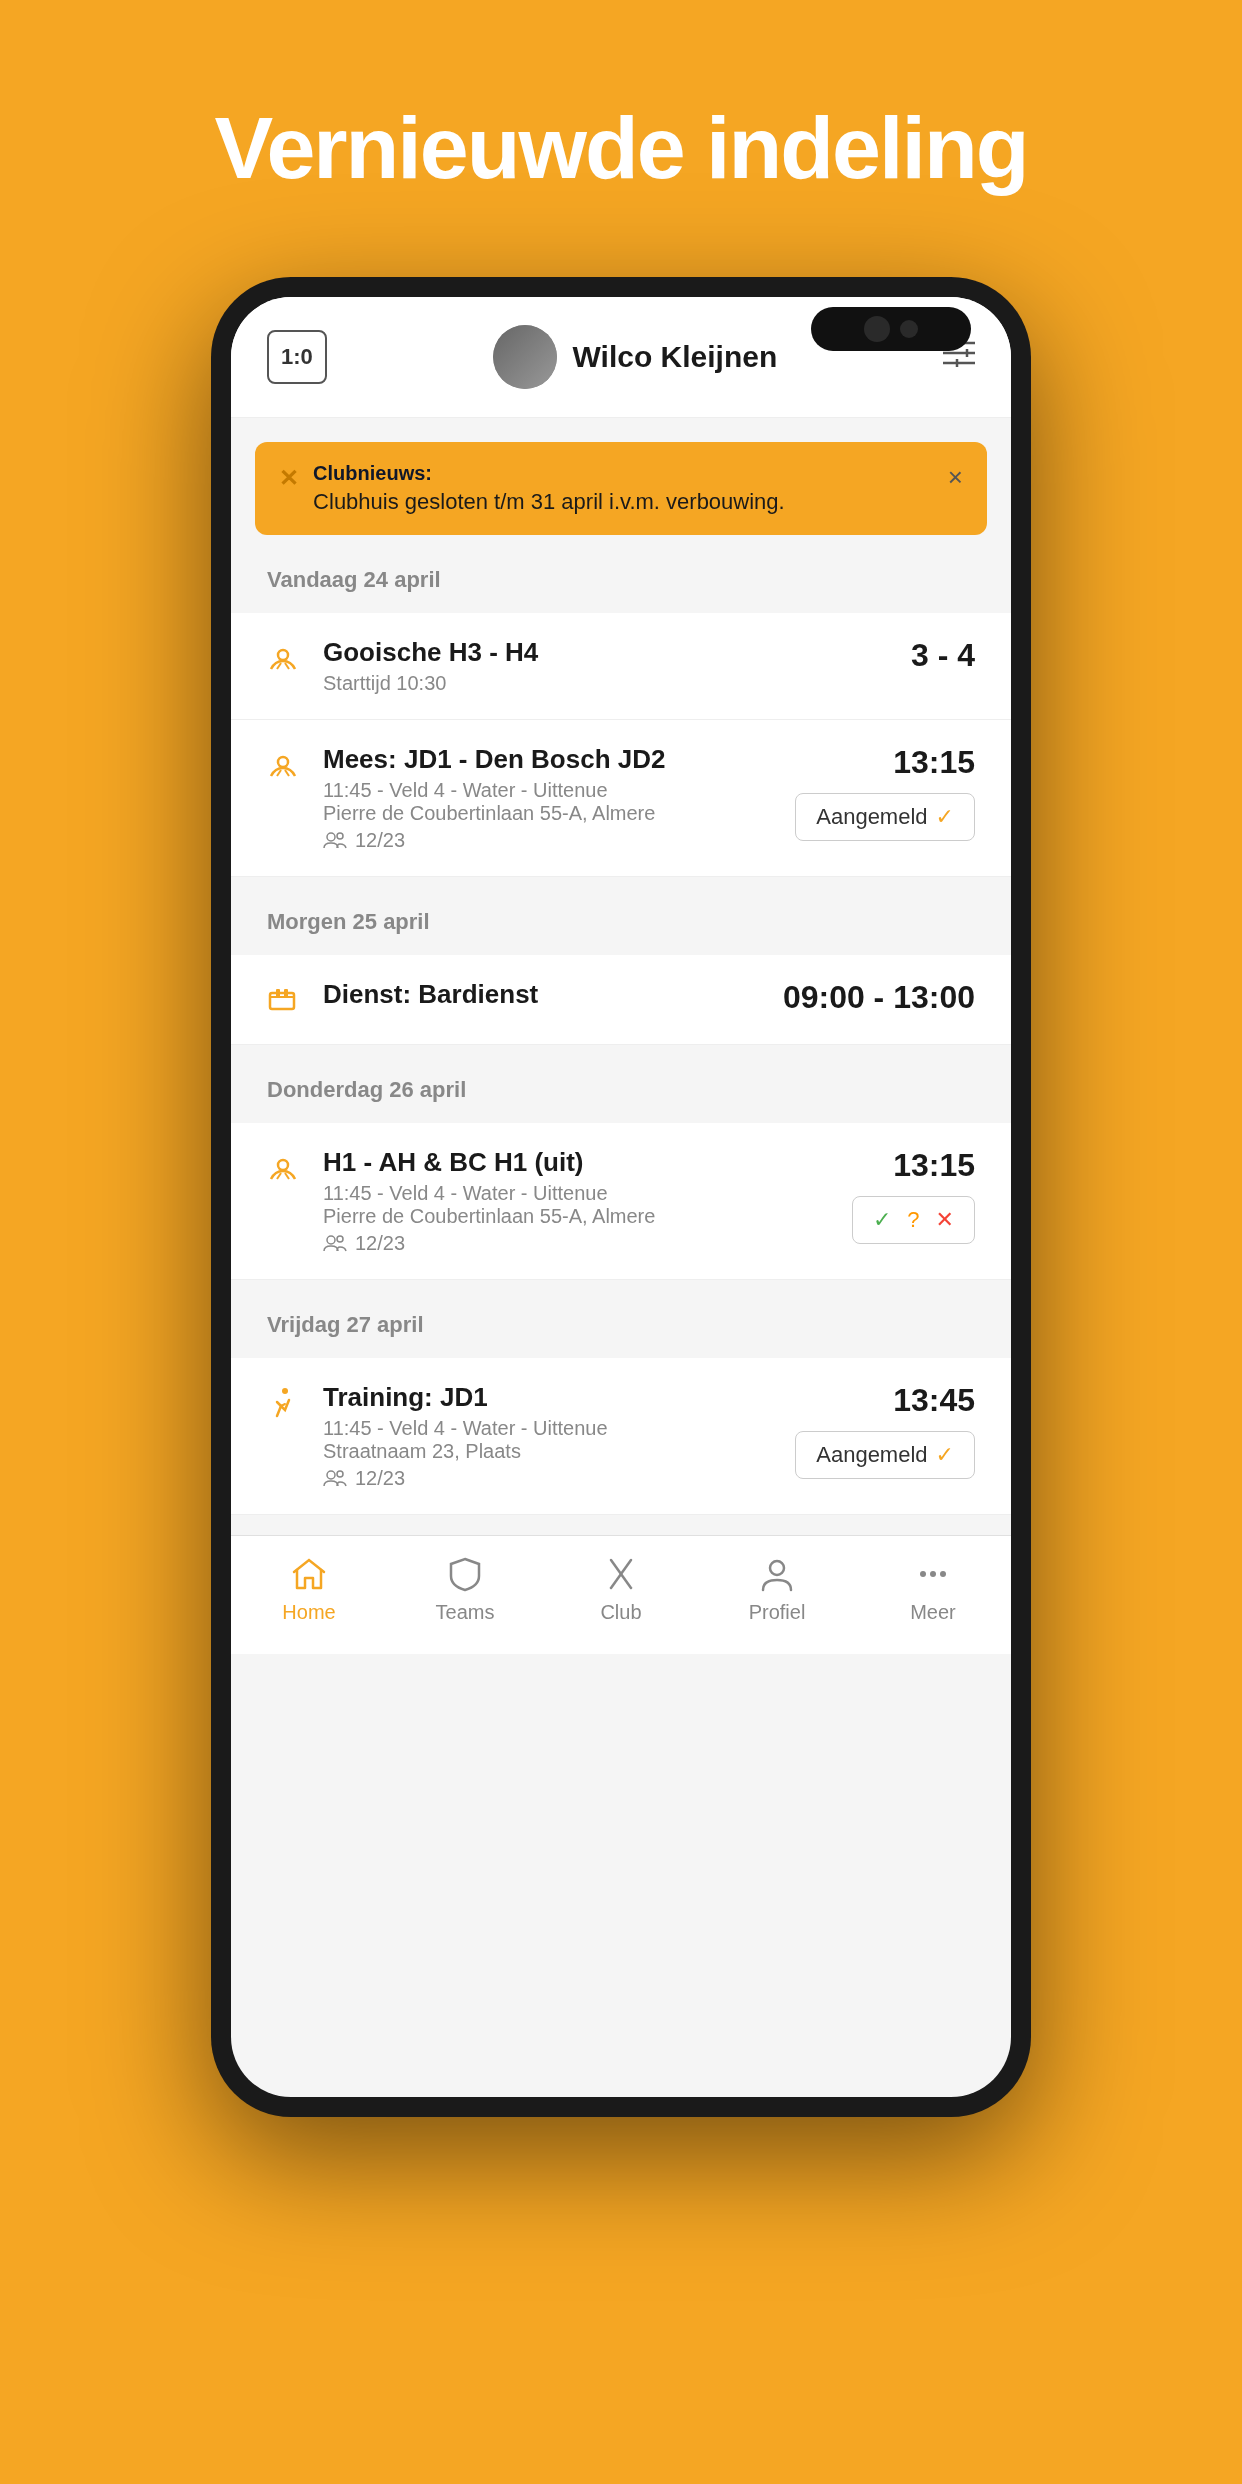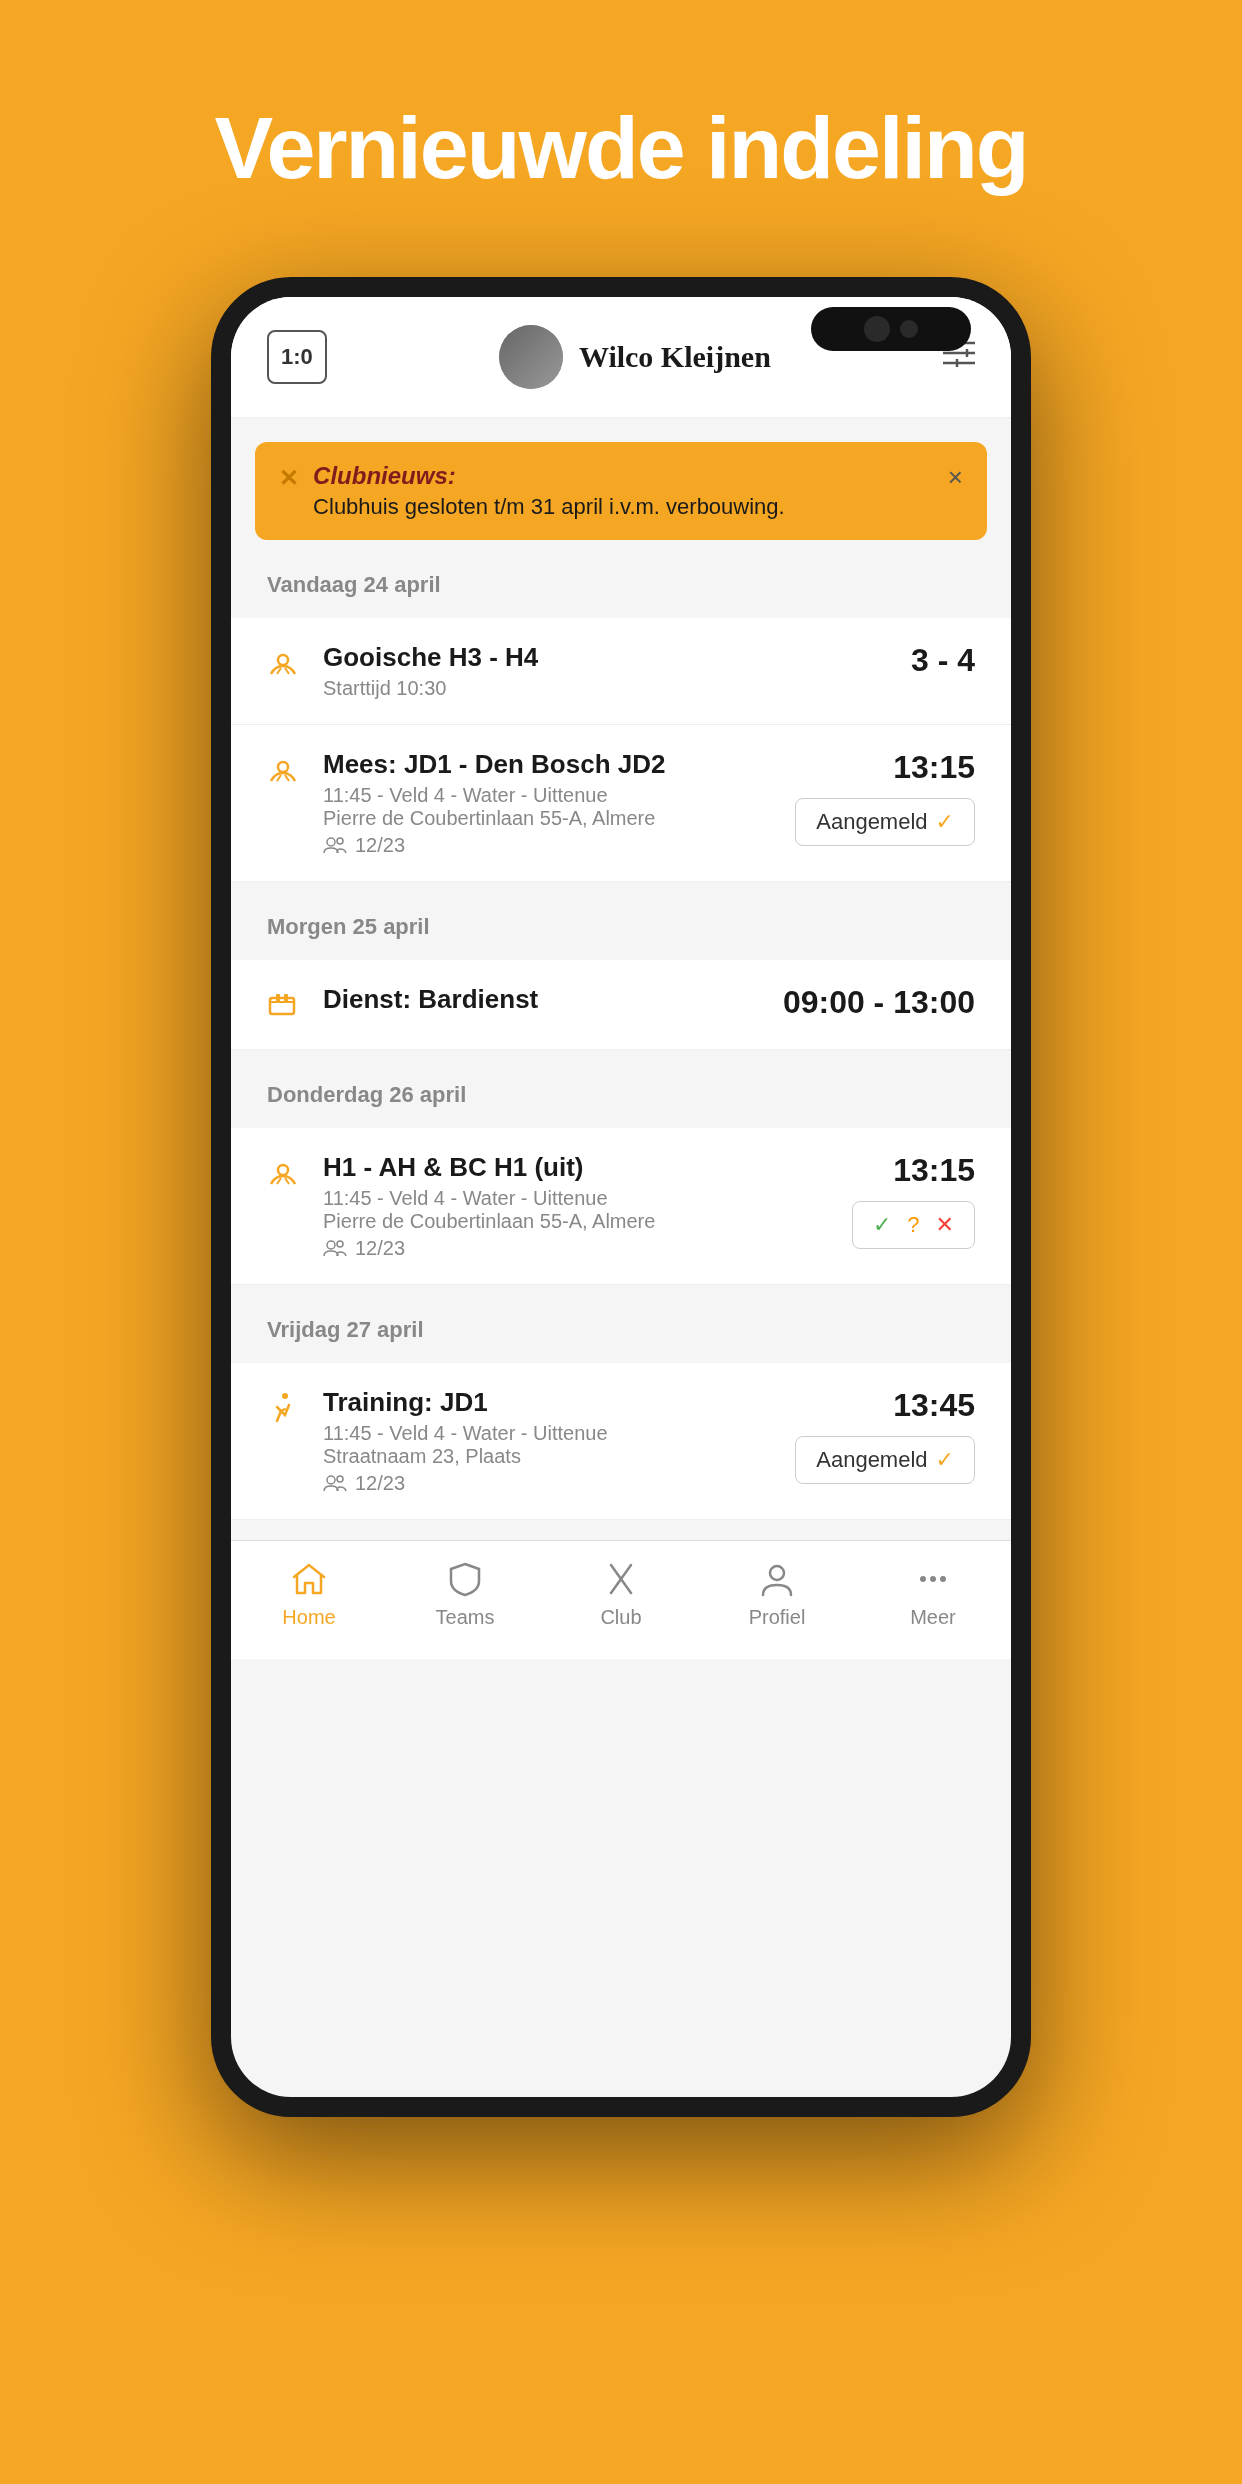--- a/index.html
+++ b/index.html
@@ -92,21 +92,20 @@
       padding: 12px 12px;
       font-size: 22px;
       font-weight: bold;
       color: #333;
     }
 
     .user-info {
       display: flex;
       align-items: center;
       gap: 16px;
-      font-family: Liberation Serif, serif;
     }
 
     .avatar {
       width: 64px;
       height: 64px;
       border-radius: 50%;
       background: #888;
       overflow: hidden;
       display: flex;
       align-items: center;
@@ -153,24 +152,23 @@
       font-size: 24px;
       font-weight: bold;
       margin-top: 2px;
     }
 
     .banner-text {
       flex: 1;
     }
 
     .banner-title {
-      font-size: 24px;
+      font-size: 20px;
       font-weight: 800;
-      color: #7f1d1d;
-      font-style: italic;
+      color: #0f172a;
     }
 
     .banner-desc {
       font-size: 22px;
       color: #1a1a1a;
       margin-top: 4px;
     }
 
     .banner-close {
       color: #555;

